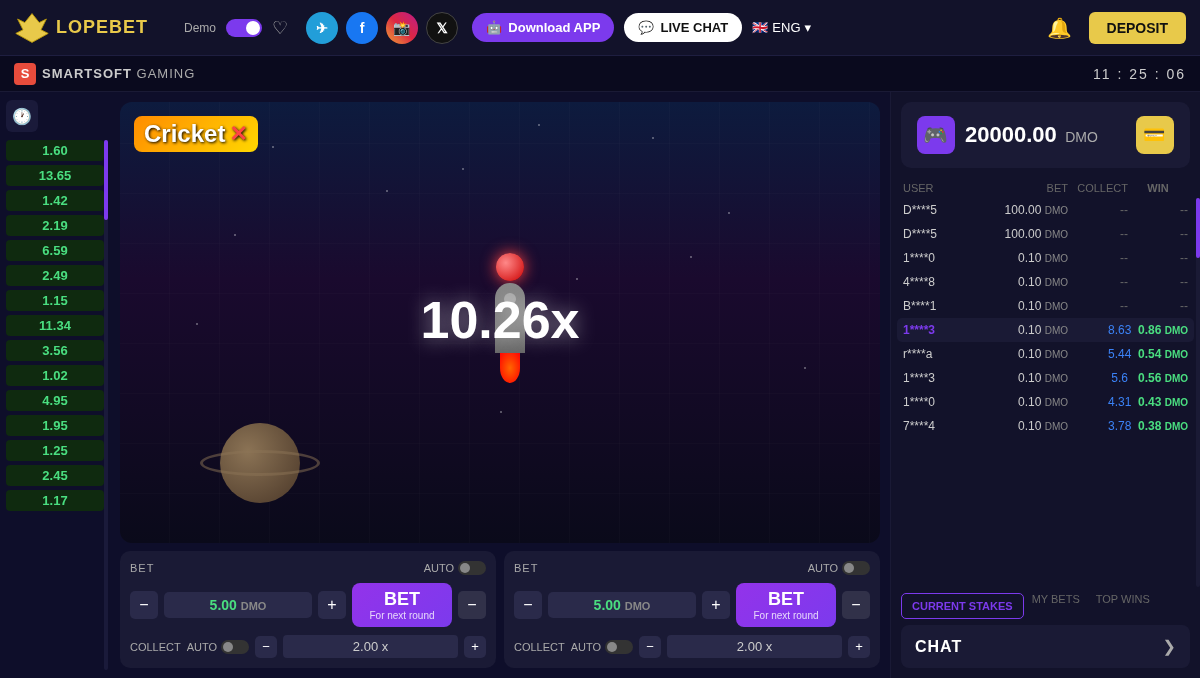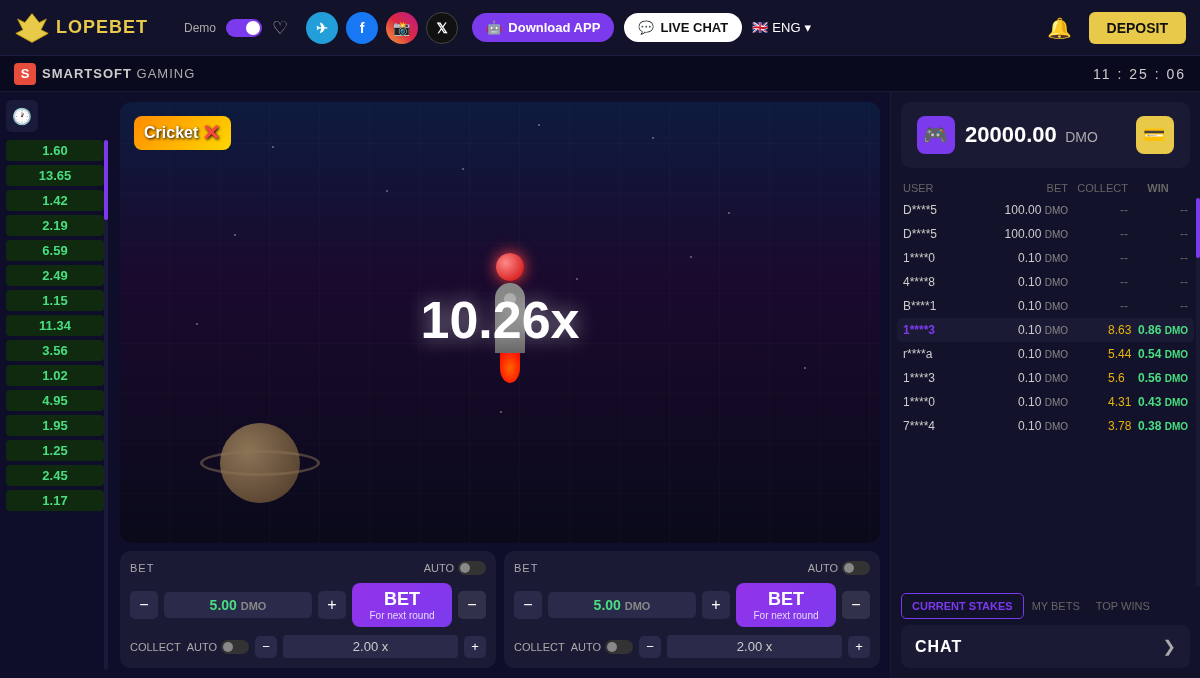--- a/index.html
+++ b/index.html
@@ -509,21 +509,21 @@
       display: grid;
       grid-template-columns: 1fr 1fr 60px 60px;
       padding: 5px 6px;
       font-size: 12px;
       border-radius: 5px;
       align-items: center;
     }
     .user-name { color: #ccc; }
     .bet-amt { color: #ccc; }
     .bet-amt .dmo { font-size: 10px; color: #888; }
-    .collect-amt { color: #eab308; text-align: left; padding-left: 40px; }
+    .collect-amt { color: #3b82f6; text-align: right; padding-left: 40px; }
     .win-amt { color: #4ade80; text-align: right; font-weight: 600; margin-left: 7px; }
     .win-amt .dmo { font-size: 10px; color: #4ade80; }
     .dash { color: #666; text-align: right; }
 
     .scrollbar-right {
       position: absolute;
       right: 0;
       top: 0;
       bottom: 0;
       width: 4px;
@@ -541,21 +541,20 @@
       color: #7c3aed;
       padding: 6px 10px;
       border-radius: 5px;
       font-size: 11px;
       font-weight: 700;
       cursor: pointer;
     }
 
     .bottom-tabs {
       display: flex;
-      align-items: center;
       padding: 6px 10px;
       gap: 8px;
     }
 
     .chat-bar {
       background: #1a1a35;
       margin: 0 10px 10px;
       border-radius: 8px;
       padding: 12px 14px;
       display: flex;
@@ -671,21 +670,21 @@
         <div class="star" style="top:60%;left:90%"></div>
         <div class="star" style="top:40%;left:60%"></div>
         <div class="star" style="top:20%;left:35%"></div>
         <div class="star" style="top:70%;left:50%"></div>
         <div class="star" style="top:5%;left:55%"></div>
         <div class="star" style="top:35%;left:75%"></div>
       </div>
 
       <div style="position:absolute;top:14px;left:14px;">
         <div style="background:linear-gradient(135deg,#ff8c00,#ffd700);border-radius:8px;padding:4px 10px;display:inline-flex;align-items:center;gap:4px;">
-          <span style="font-size:16px;font-weight:900;color:#fff;text-shadow:1px 1px 3px #000;">Cricket</span>
+          <span style="font-size:24px;font-weight:900;color:#fff;text-shadow:1px 1px 3px #000;">Cricket</span>
           <span style="font-size:22px;font-weight:900;color:#ff4444;text-shadow:1px 1px 3px #000;">✕</span>
         </div>
       </div>
 
       <div class="planet"></div>
 
       <div class="rocket">
         <div class="ball"></div>
         <div class="rocket-body">
           <div style="position:absolute;top:10px;left:50%;transform:translateX(-50%);width:12px;height:12px;background:rgba(255,255,255,0.3);border-radius:50%;"></div>

